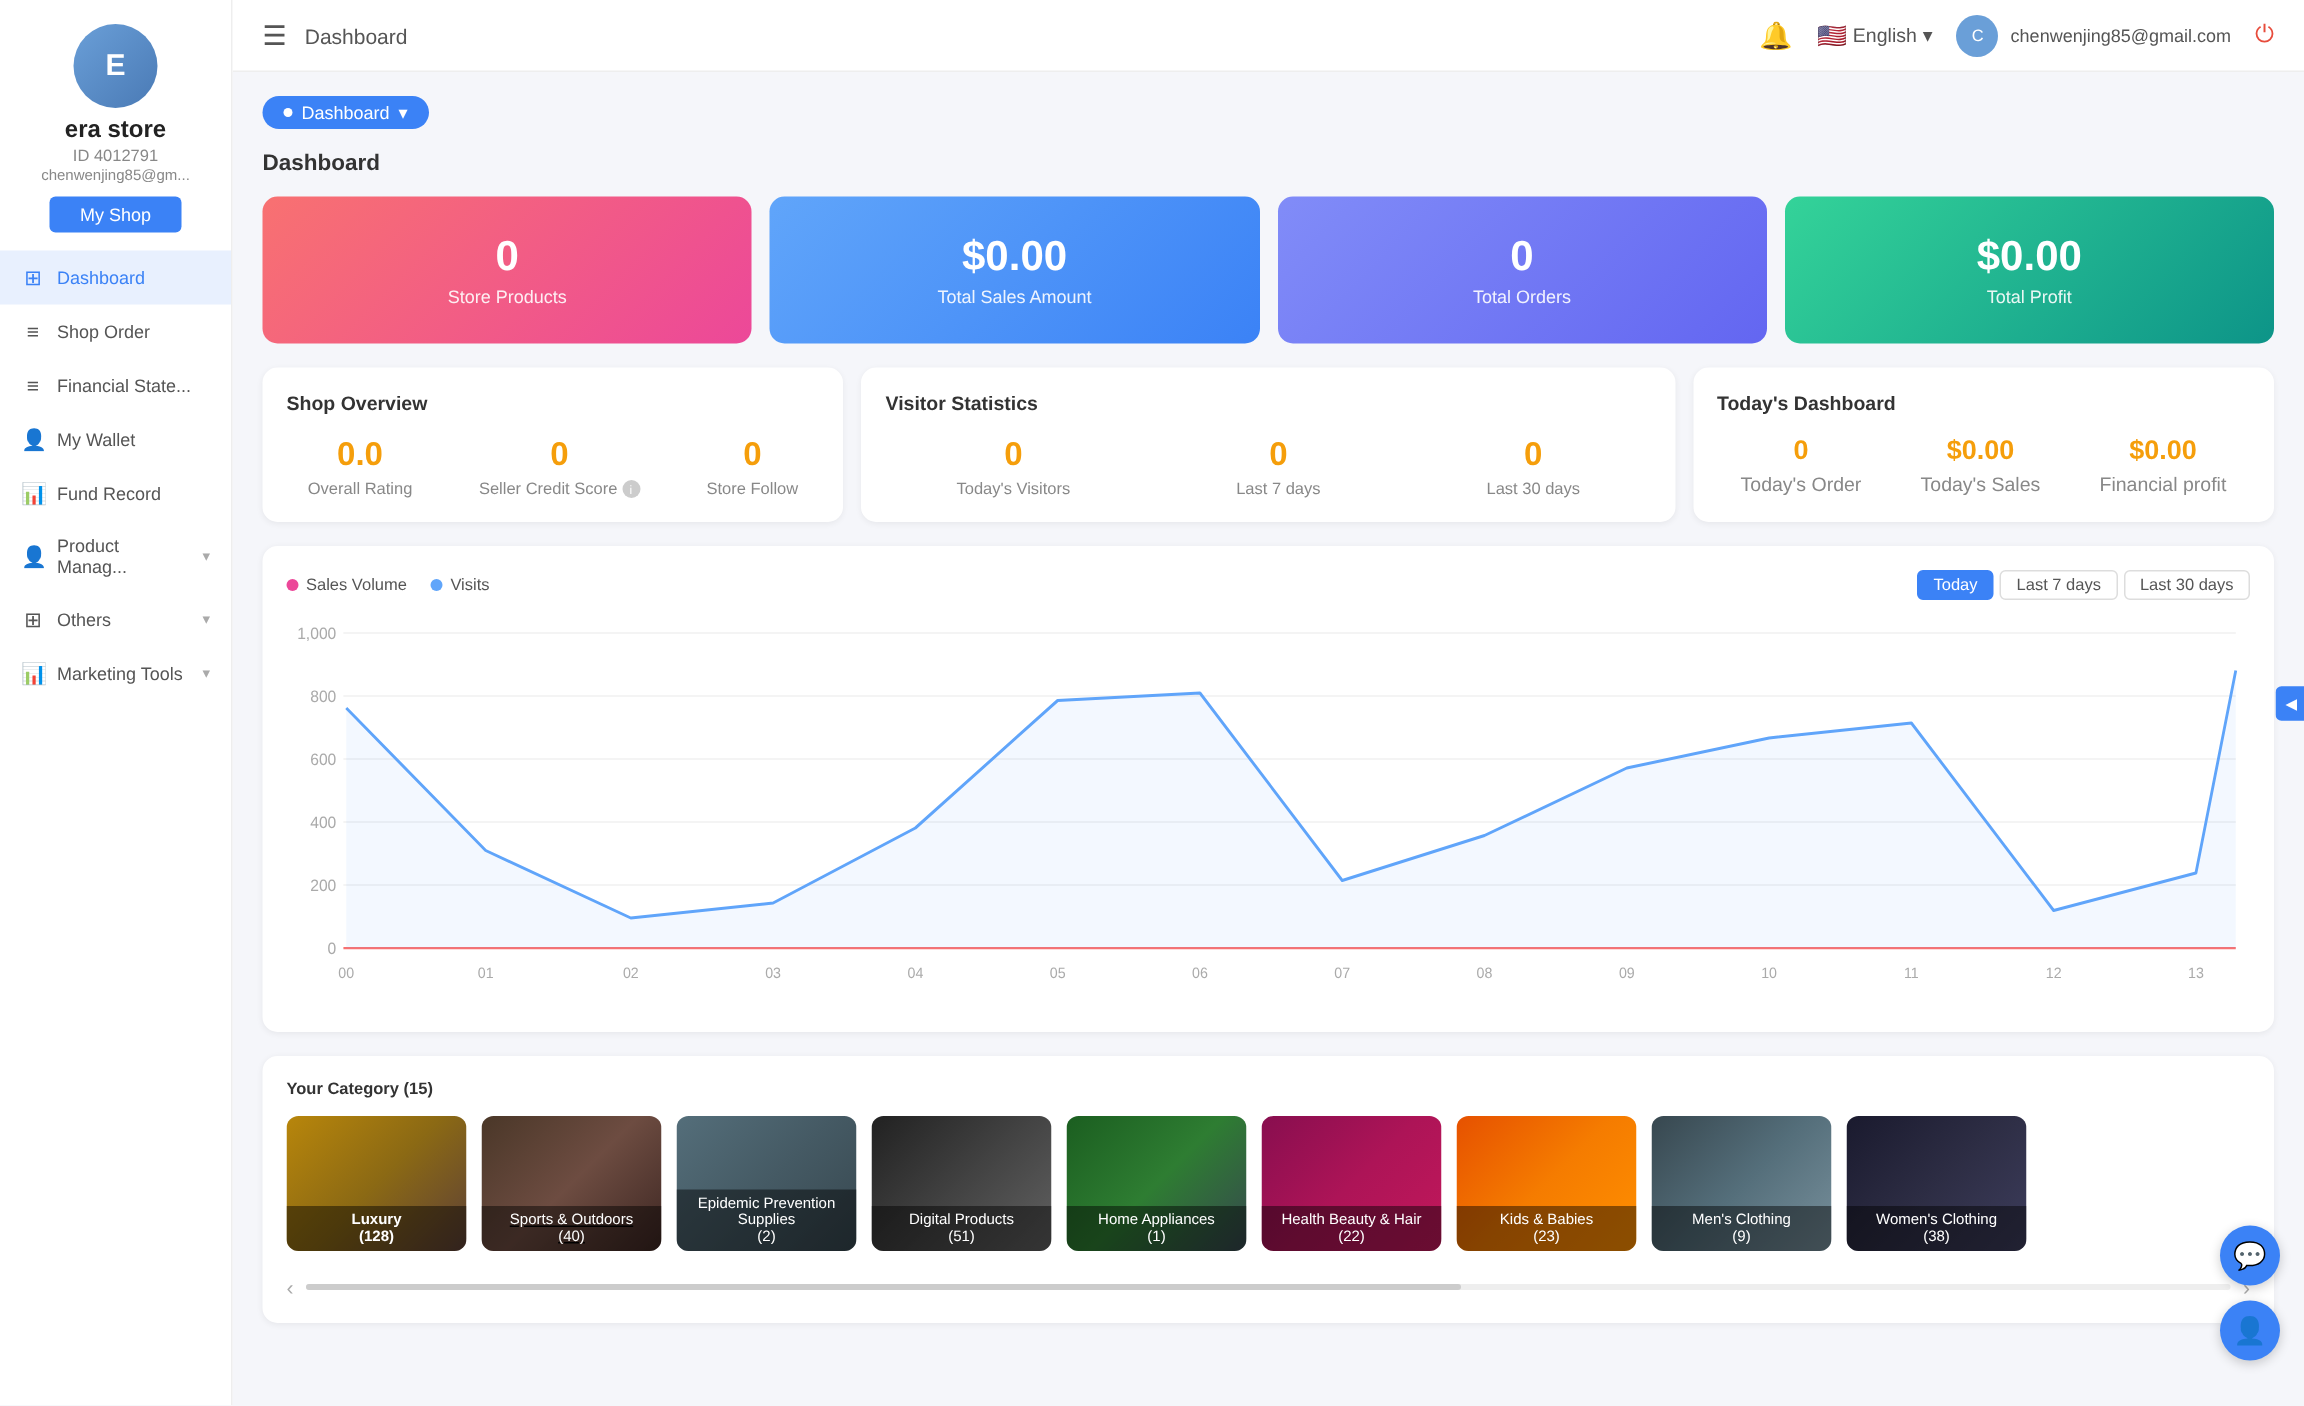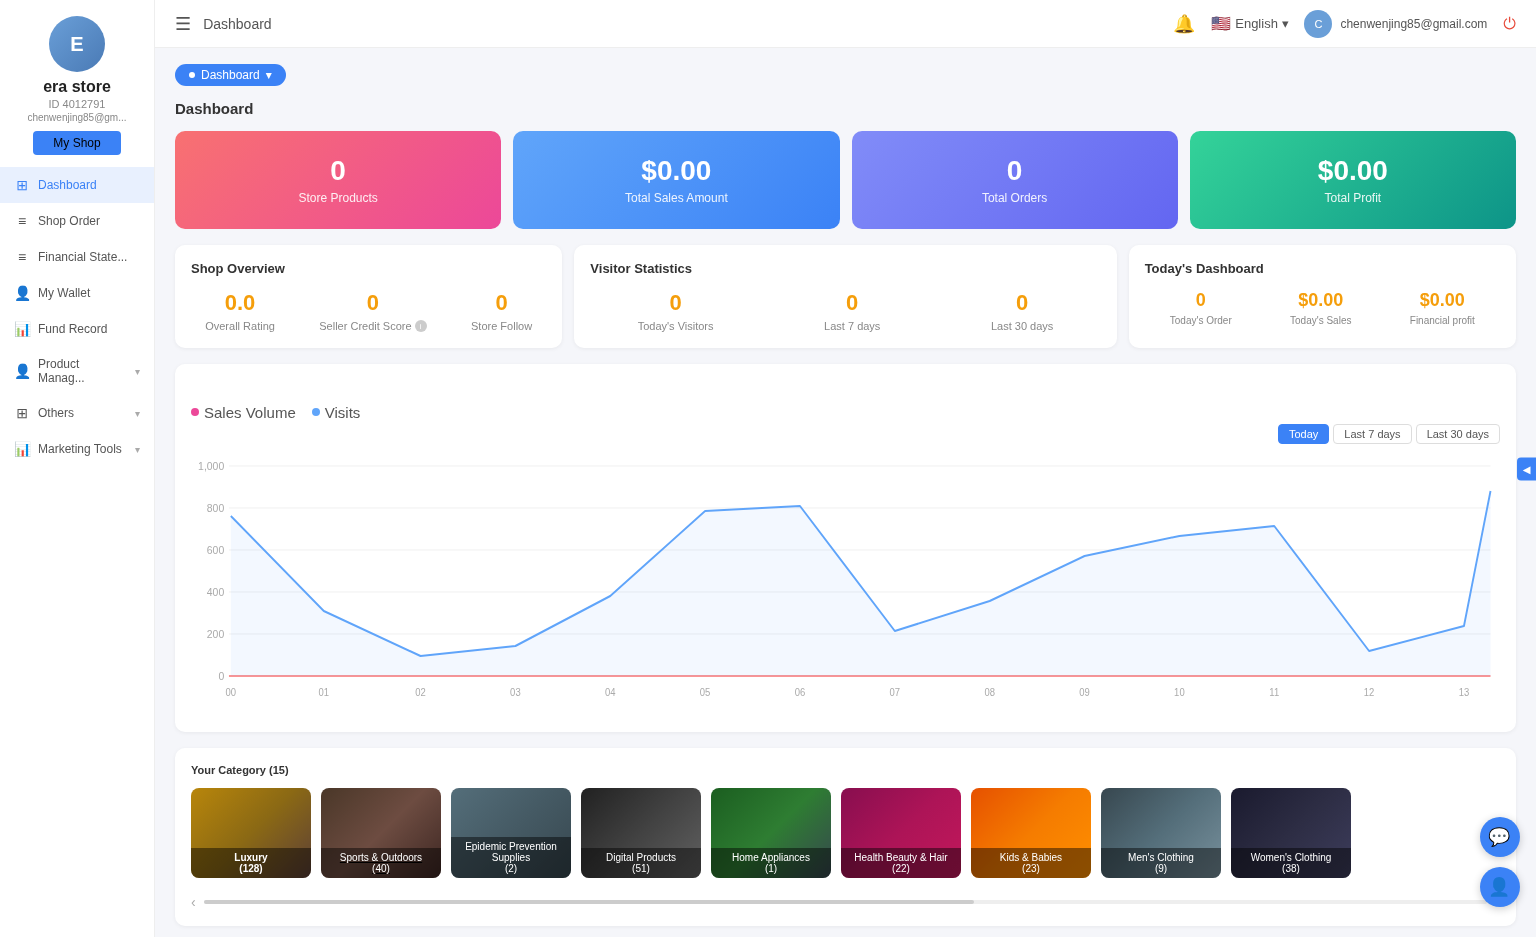--- a/index.html
+++ b/index.html
@@ -23,21 +23,21 @@
       background: linear-gradient(135deg, #6a9fd8, #4a7ab5);
       display: flex; align-items: center; justify-content: center;
       color: white; font-size: 20px; font-weight: bold;
       margin-bottom: 6px;
       overflow: hidden;
     }
     .sidebar-store-name { font-weight: 700; font-size: 16px; color: #222; text-align: center; }
     .sidebar-id { font-size: 11px; color: #888; margin: 2px 0; }
     .sidebar-email { font-size: 10px; color: #888; margin-bottom: 8px; text-align: center; padding: 0 6px; }
     .sidebar-myshop {
-      background: #3b82f6; color: #000000; border: none; border-radius: 4px;
+      background: #3b82f6; color: #ffffff; border: none; border-radius: 4px;
       padding: 5px 20px; font-size: 12px; cursor: pointer; margin-bottom: 12px;
     }
     .sidebar-nav { width: 100%; }
     .sidebar-item {
       display: flex; align-items: center; gap: 8px;
       padding: 10px 14px; cursor: pointer; color: #555; font-size: 12px;
       position: relative;
     }
     .sidebar-item.active { background: #e8f0fe; color: #3b82f6; }
     .sidebar-item .s-icon { font-size: 14px; width: 16px; text-align: center; }
@@ -114,32 +114,32 @@
     .overview-panel-title { font-size: 13px; font-weight: 600; color: #333; margin-bottom: 14px; }
     .overview-stats { display: flex; gap: 16px; justify-content: space-around; }
     .overview-stat { text-align: center; }
     .overview-stat-value { font-size: 22px; font-weight: 700; color: #f59e0b; }
     .overview-stat-label { font-size: 11px; color: #888; margin-top: 4px; display: flex; align-items: center; gap: 3px; justify-content: center; }
     .info-icon { width: 12px; height: 12px; border-radius: 50%; background: #ccc; display: inline-flex; align-items: center; justify-content: center; font-size: 8px; color: white; }
 
     .today-stats { display: flex; gap: 8px; justify-content: space-around; }
     .today-stat { text-align: center; }
     .today-stat-value { font-size: 18px; font-weight: 700; color: #f59e0b; }
-    .today-stat-label { font-size: 10px; color: #888; margin-top: 4px; }
+    .today-stat-label { font-size: 13px; color: #888; margin-top: 4px; }
 
     
     .chart-panel {
       background: white; border-radius: 10px; padding: 16px;
       box-shadow: 0 1px 4px rgba(0,0,0,0.06); margin-bottom: 16px;
     }
     .chart-header { display: flex; align-items: center; justify-content: space-between; margin-bottom: 12px; }
     .chart-legend { display: flex; gap: 16px; align-items: center; }
-    .chart-legend-item { display: flex; align-items: center; gap: 5px; font-size: 15px; color: #555; }
+    .chart-legend-item { display: flex; align-items: center; gap: 5px; font-size: 11px; color: #555; }
     .legend-dot { width: 8px; height: 8px; border-radius: 50%; }
-    .chart-buttons { display: flex; gap: 4px; margin-top: 44px; }
+    .chart-buttons { display: flex; gap: 4px; }
     .chart-btn {
       padding: 3px 10px; border-radius: 4px; font-size: 11px; cursor: pointer; border: 1px solid #ddd; background: white; color: #555;
     }
     .chart-btn.active { background: #3b82f6; color: white; border-color: #3b82f6; }
     .chart-container { position: relative; height: 260px; }
     svg.chart-svg { width: 100%; height: 100%; }
 
     
     .category-section { background: white; border-radius: 10px; padding: 16px; box-shadow: 0 1px 4px rgba(0,0,0,0.06); }
     .category-title { font-size: 11px; font-weight: 600; color: #333; margin-bottom: 12px; }

